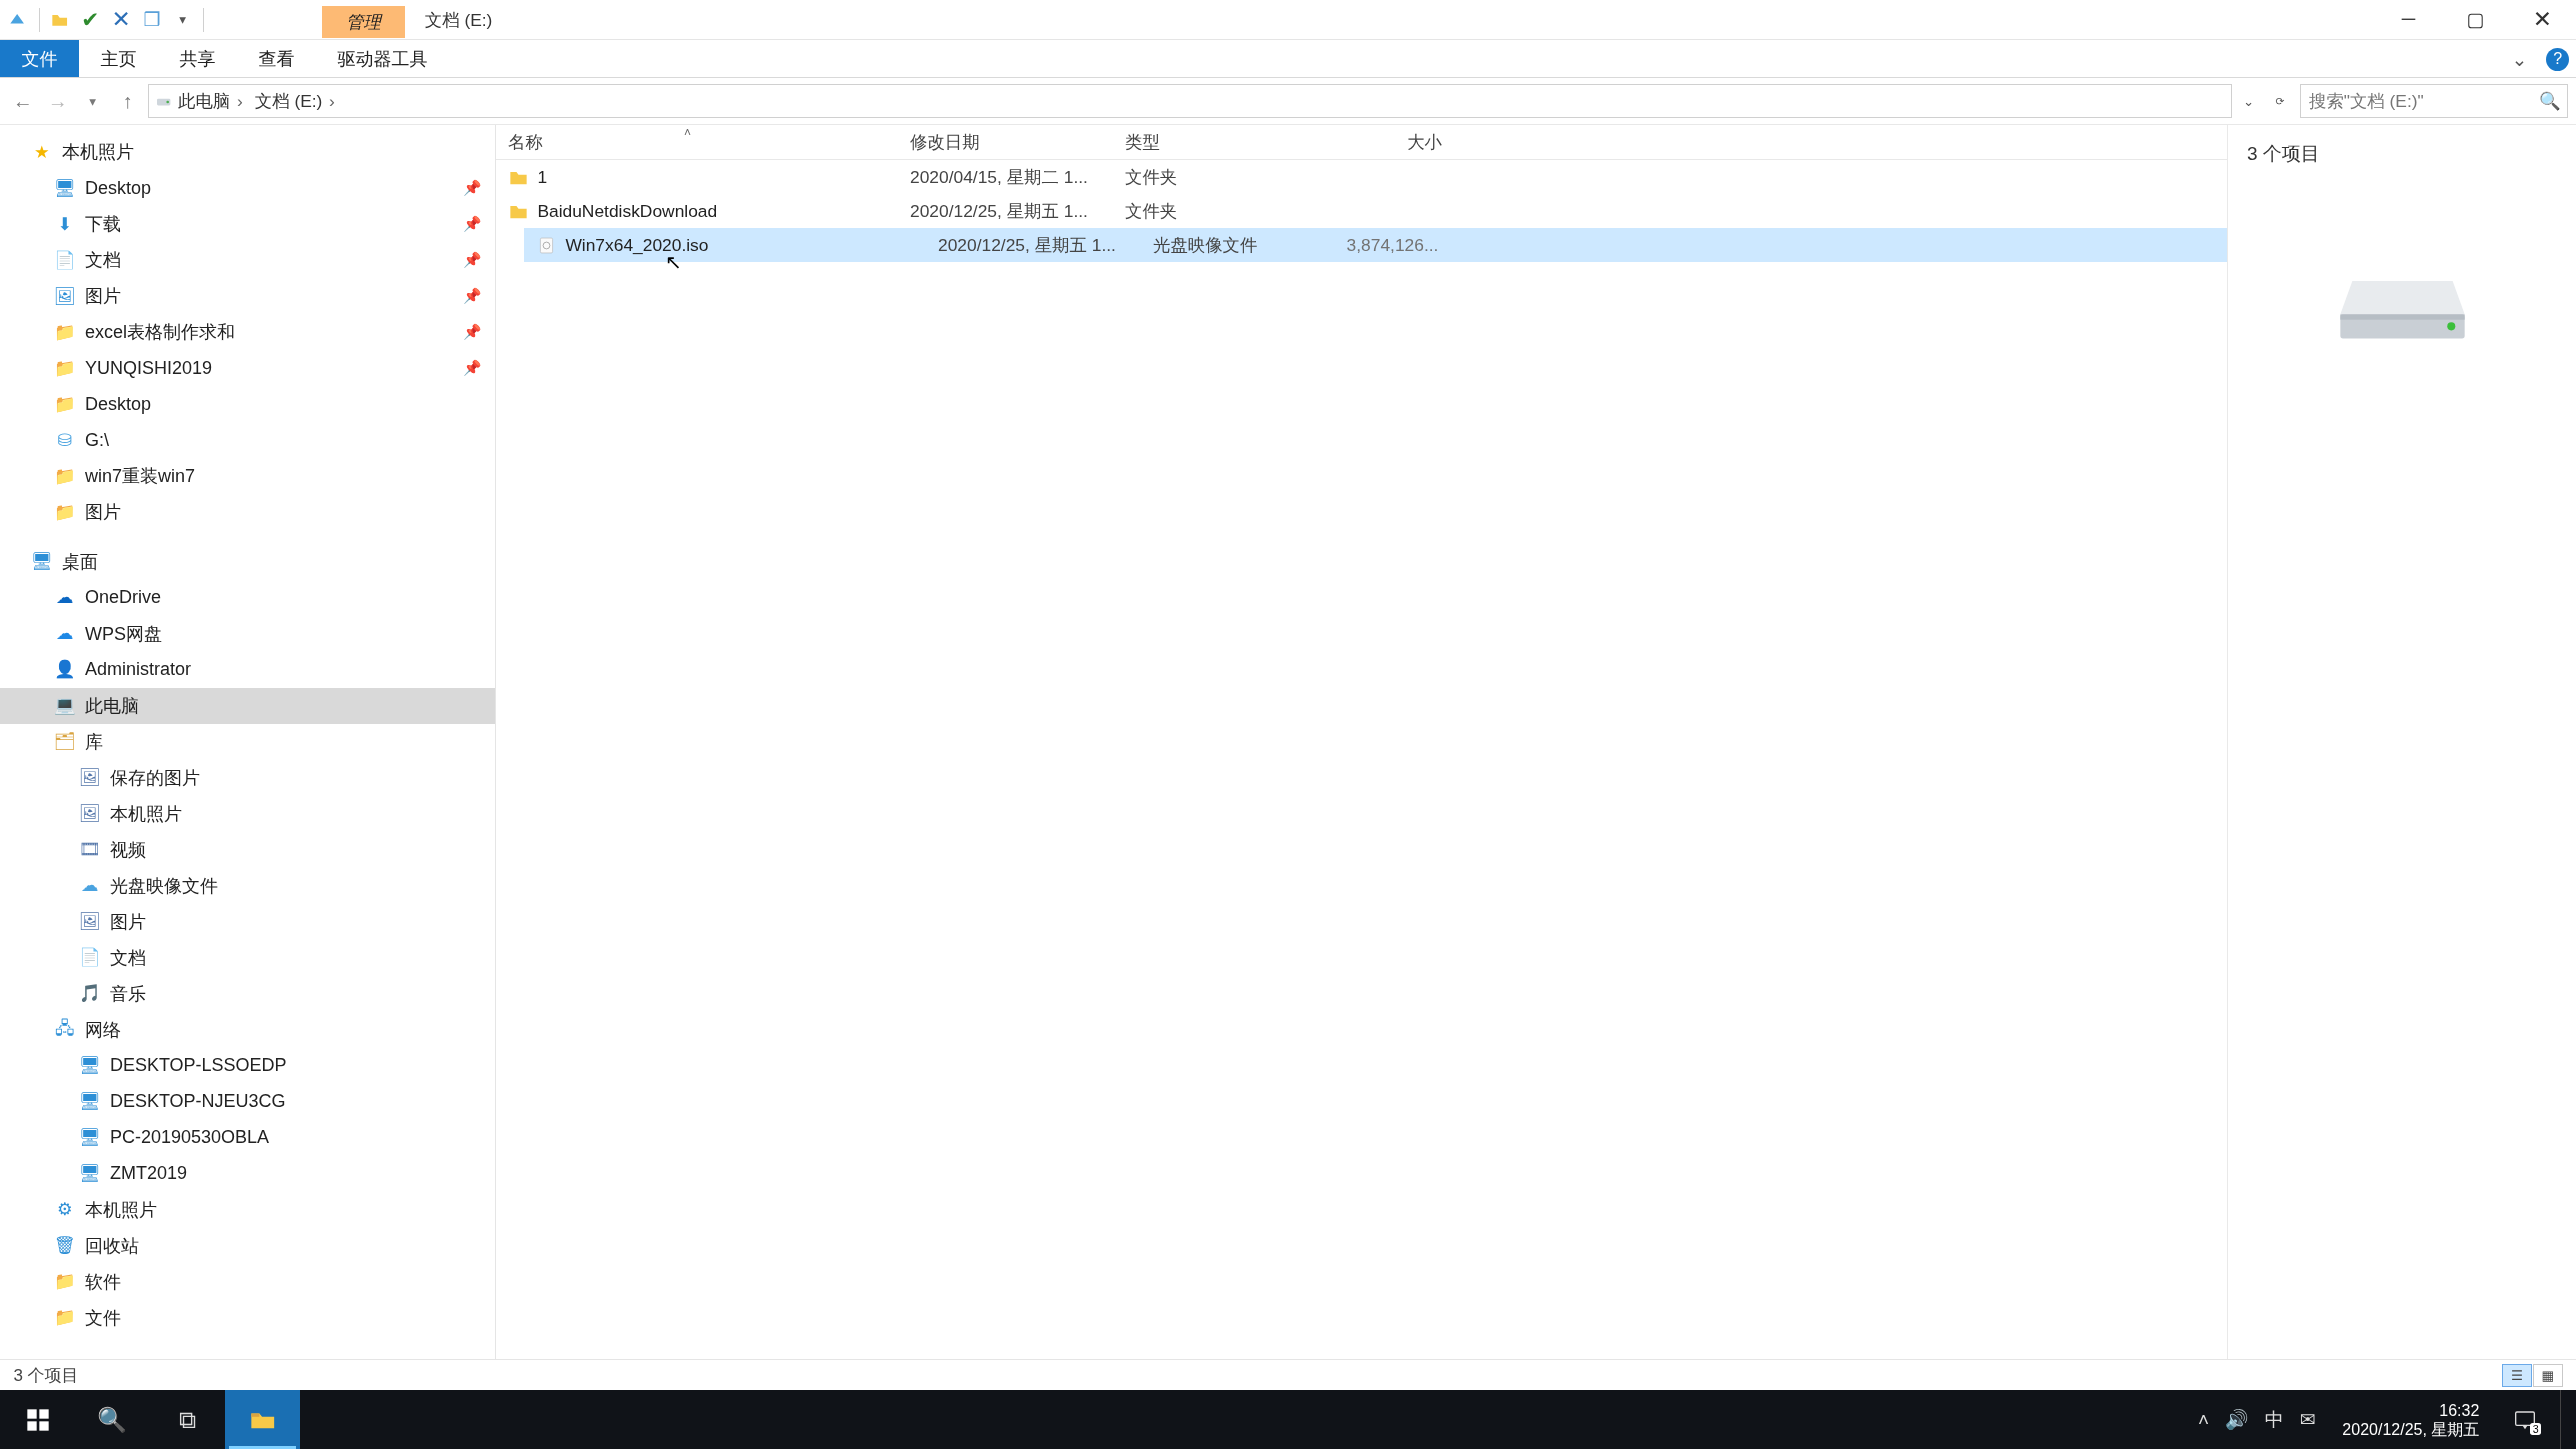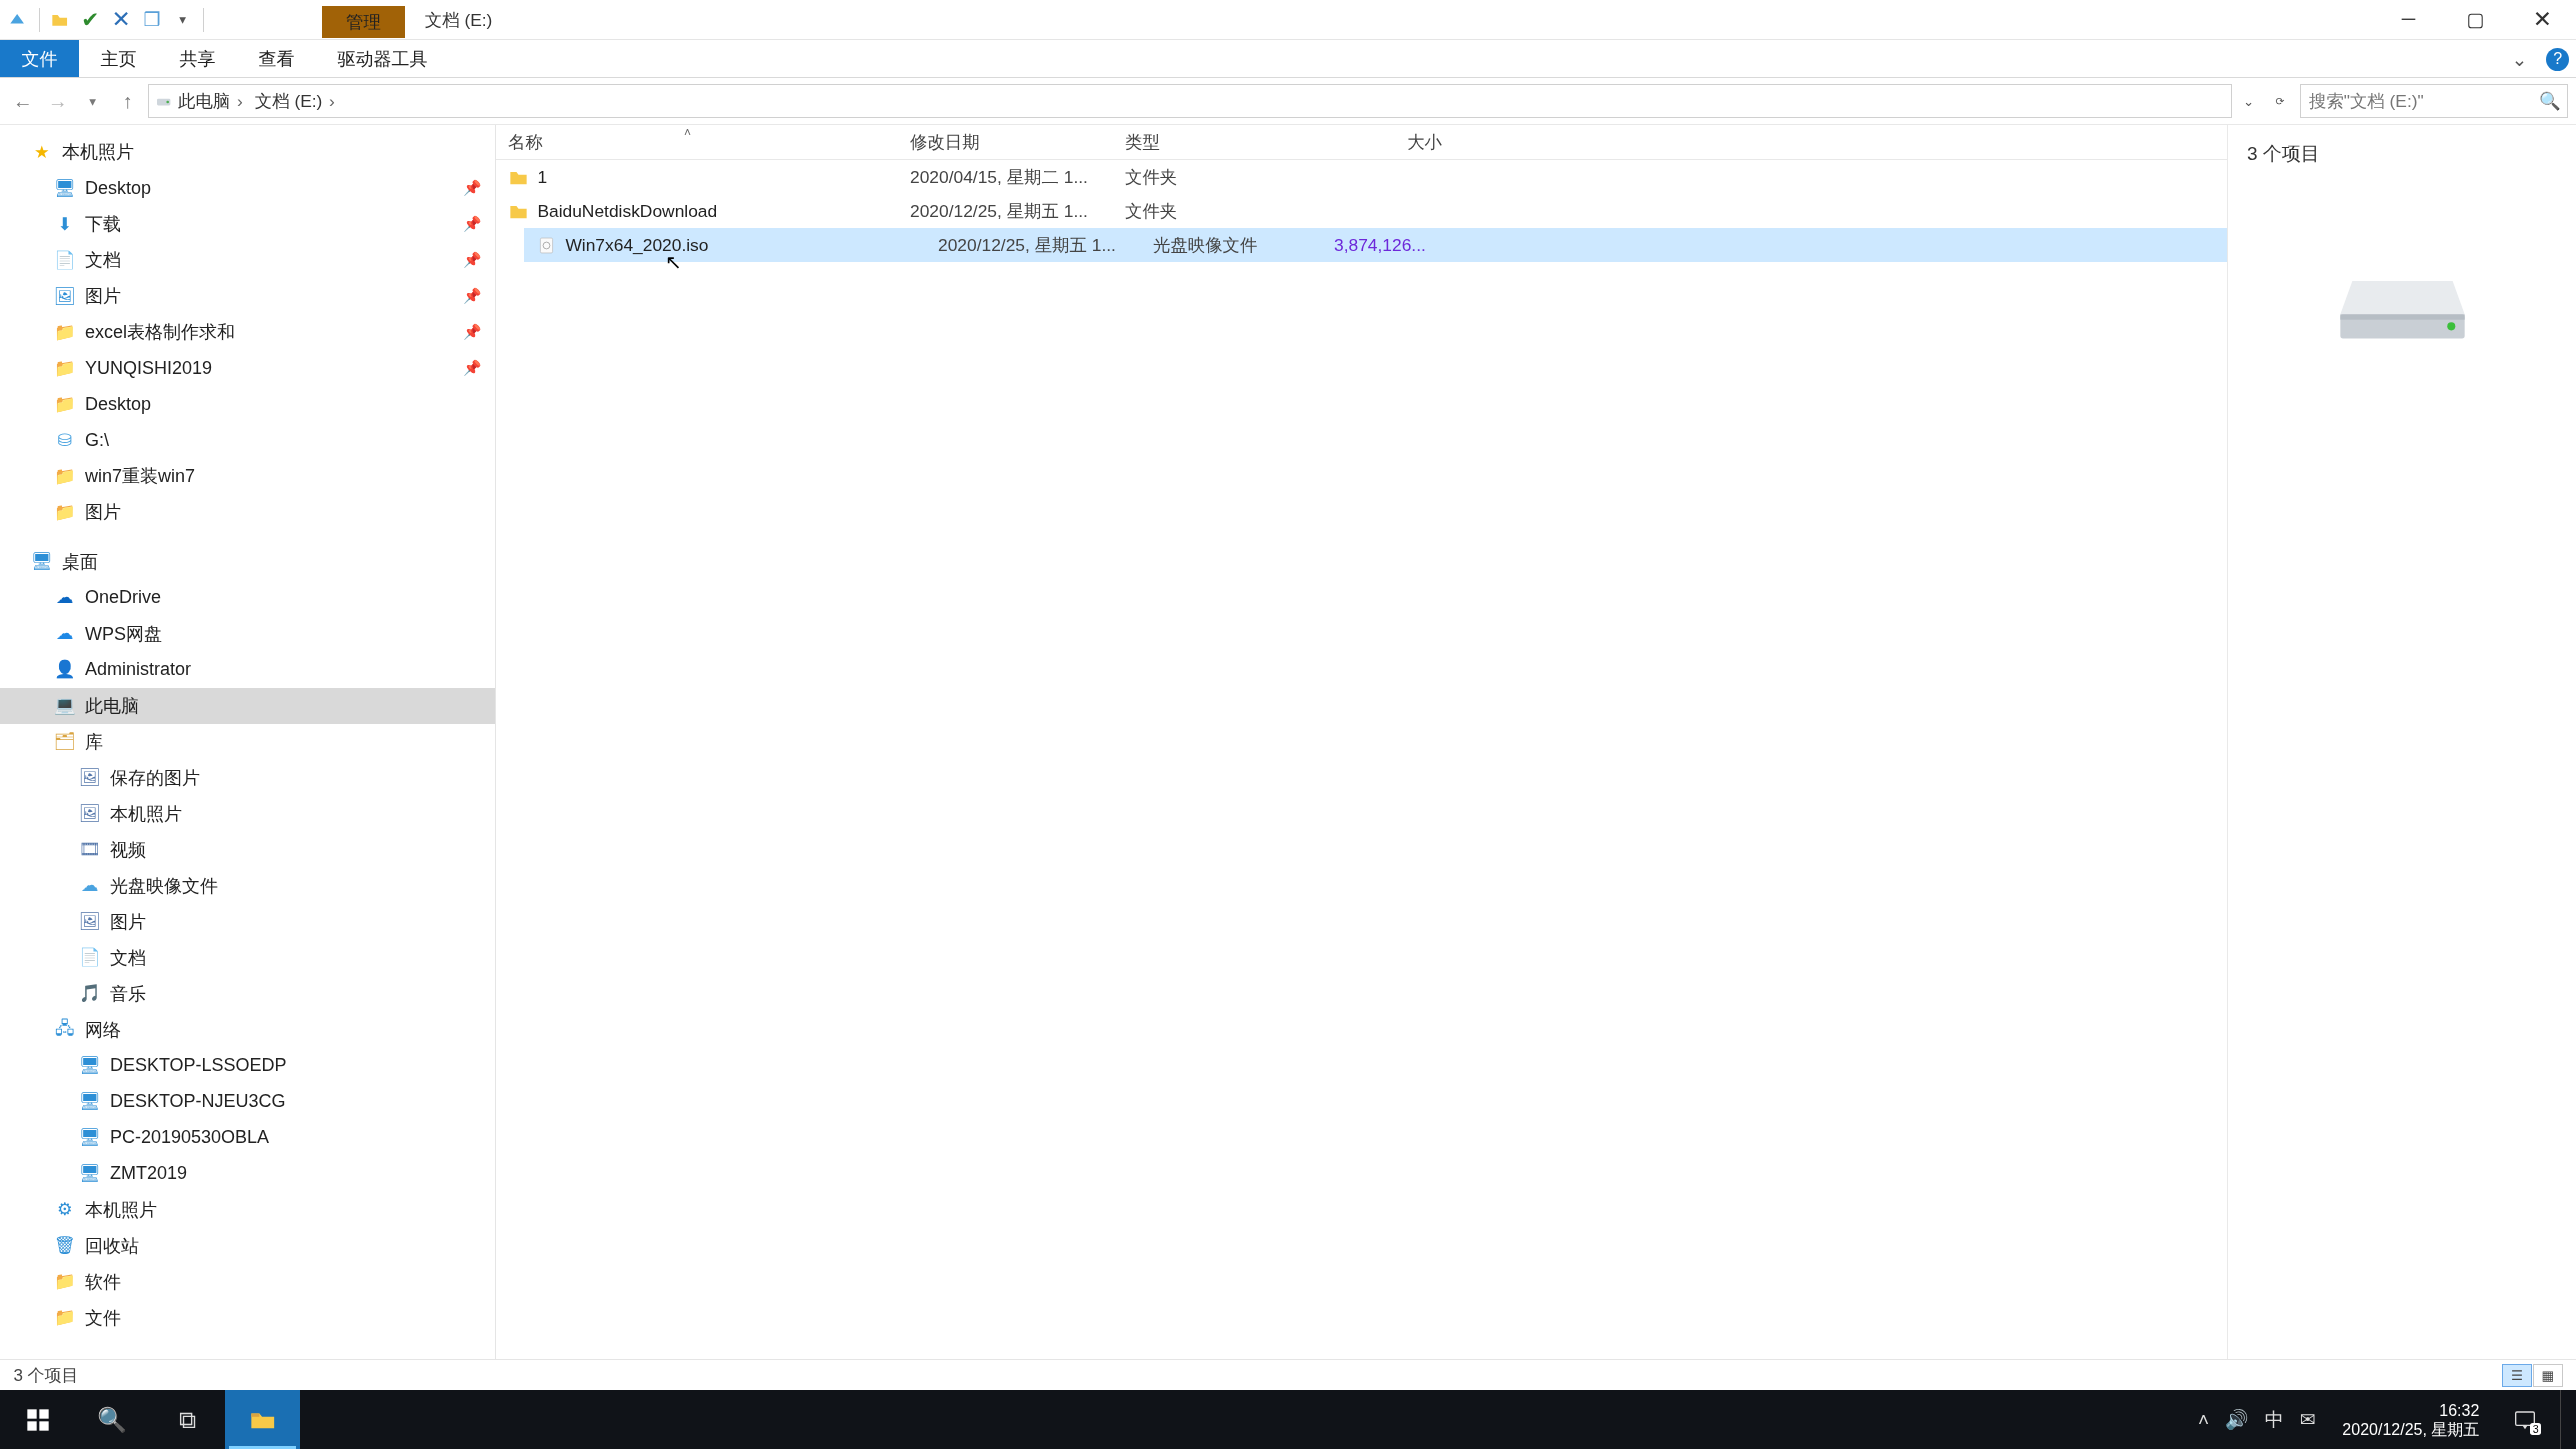--- a/index.html
+++ b/index.html
@@ -5,21 +5,21 @@
 * { margin:0; padding:0; box-sizing:border-box; font-family:"Microsoft YaHei","Segoe UI",sans-serif; }
 html,body { width:2576px; height:1449px; overflow:hidden; background:#fff; }
 .window { width:2576px; height:1390px; background:#fff; display:flex; flex-direction:column; position:relative; }
 
 
 .titlebar { height:40px; display:flex; align-items:center; background:#fff; border-bottom:0.7px solid #e5e5e5; position:relative; }
 .qat { display:flex; align-items:center; gap:1.3px; padding-left:4px; }
 .qat .sep { width:0.7px; height:24px; background:#d0d0d0; margin:0 4px; }
 .qat-btn { width:29.5px; height:29.5px; display:flex; align-items:center; justify-content:center; font-size:19px; }
 .ribbon-ctx { position:absolute; left:322px; top:0; height:40px; display:flex; align-items:center; }
-.ctx-tab { background:#a16207; color:#222; padding:4px 24px; font-size:17.4px; height:32px; display:flex; align-items:center; margin-top:4px;}
+.ctx-tab { background:#fdba74; color:#222; padding:4px 24px; font-size:17.4px; height:32px; display:flex; align-items:center; margin-top:4px;font-style:italic;}
 .title-loc { color:#333; font-size:17.4px; padding:0 20px; }
 .win-controls { position:absolute; right:0; top:0; display:flex; height:38px; }
 .win-btn { width:67px; height:38px; display:flex; align-items:center; justify-content:center; font-size:19px; color:#333; }
 .win-btn.close { font-size:23px; }
 
 
 .ribbon { height:38px; display:flex; align-items:stretch; border-bottom:0.7px solid #d9d9d9; background:#fff; position:relative;}
 .ribbon-tab { padding:0 21.5px; font-size:18px; display:flex; align-items:center; color:#222; }
 .ribbon-tab.file { background:#1979ca; color:#fff; }
 .ribbon-right { position:absolute; right:6.7px; top:0; height:38px; display:flex; align-items:center; gap:13.4px;}
@@ -57,21 +57,21 @@
 .col.type { width:181px; }
 .col.size { width:148px; text-align:right;}
 .col.name .sort { position:absolute; left:188px; top:-4px; font-size:12px; color:#666;}
 .rows { flex:1; overflow:auto; }
 .row { height:34px; display:flex; align-items:center; font-size:17.4px; color:#222;}
 .row.selected { background:#cde8ff;margin-left:28px; }
 .row .cell { padding-left:12px; overflow:hidden; white-space:nowrap; text-overflow:ellipsis;}
 .row .cell.name { width:402px; display:flex; align-items:center; gap:9.4px;}
 .row .cell.date { width:215px; color:#444;}
 .row .cell.type { width:181px; color:#444;}
-.row .cell.size { width:148px; text-align:left; padding-right:19px; color:#6d28d9;}
+.row .cell.size { width:148px; text-align:center; padding-right:19px; color:#737373;}
 .file-ico { width:20px; height:20px; display:inline-flex; align-items:center; justify-content:center;}
 .folder-ico svg, .file-ico svg { width:19px; height:19px;}
 
 .preview { width:349px; border-left:0.7px solid #e9e9e9; padding:16px 19px; font-size:19px; color:#333; display:flex; flex-direction:column; align-items:center;}
 .preview .count { align-self:flex-start; margin-bottom:107px;}
 .drive-svg { width:127px; height:74px; }
 
 
 .status { height:31px; border-top:0.7px solid #e5e5e5; display:flex; align-items:center; padding:0 13.4px; font-size:17px; color:#444; justify-content:space-between;}
 .viewbtns { display:flex; gap:1.3px;}

